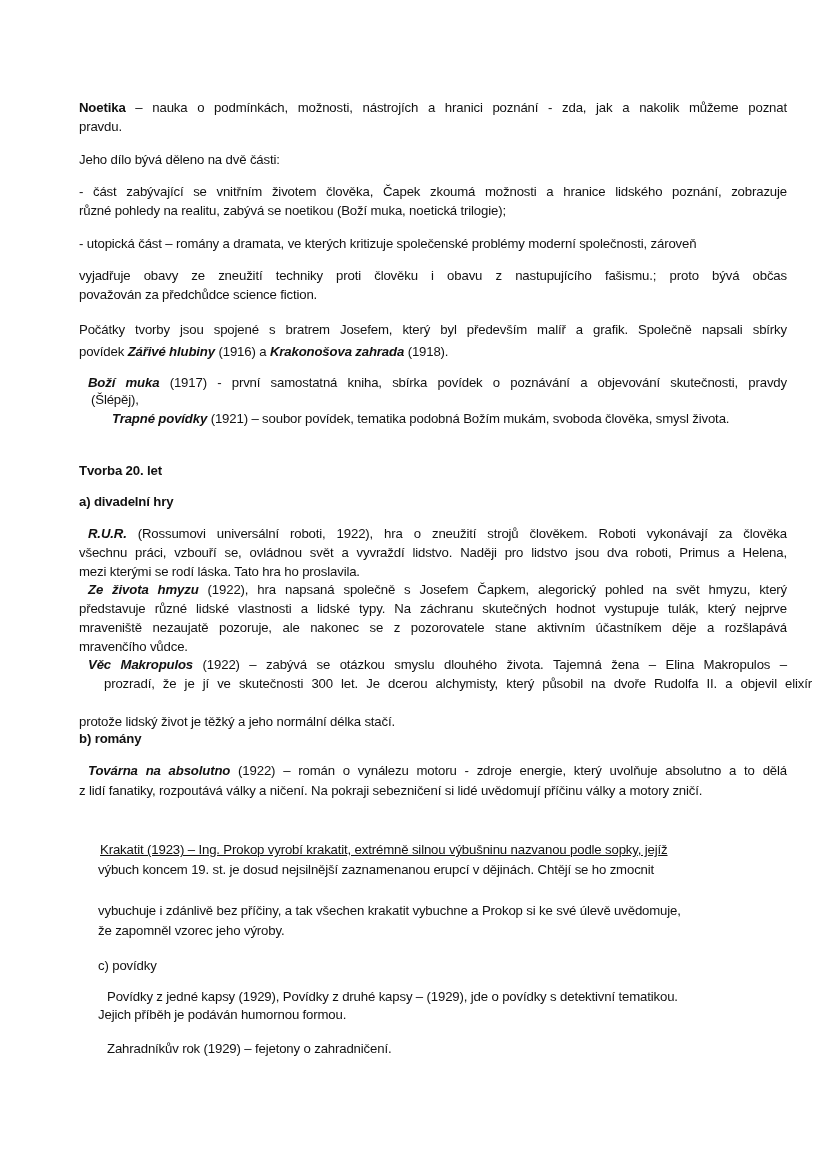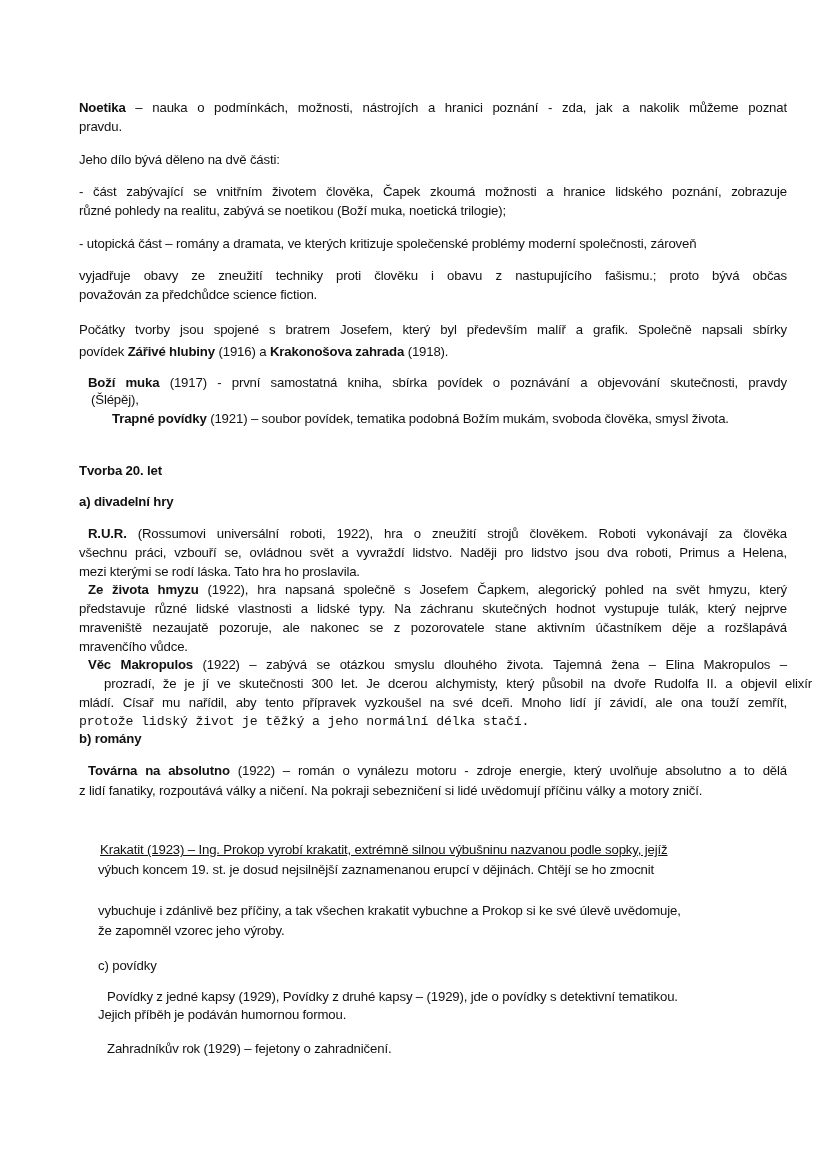--- a/index.html
+++ b/index.html
@@ -7,21 +7,21 @@
     width: 828px; height: 1171px; position: relative; overflow: hidden;
     font-family: "Liberation Sans", sans-serif; color: #111;
   }
   .page { position: absolute; left: 0; top: 0; width: 828px; height: 1171px; }
   .ln {
     position: absolute; white-space: nowrap; font-size: 13.2px; line-height: 17px;
     letter-spacing: -0.15px;
   }
   .j { text-align: justify; text-align-last: justify; }
   b, .b { font-weight: bold; }
-  .bi { font-weight: bold; }
+  .bi { font-weight: bold; font-style: italic; }
 </style>
 </head>
 <body>
 
 <div class="page">
 
   <div class="ln j" style="left:79px; top:99px; width:708px;"><b>Noetika</b><span> – nauka o podmínkách, možnosti, nástrojích a hranici poznání - zda, jak a nakolik můžeme poznat</span></div>
   <div class="ln" style="left:79px; top:118px;">pravdu.</div>
 
   <div class="ln" style="left:79px; top:151px;">Jeho dílo bývá děleno na dvě části:</div>
@@ -47,22 +47,21 @@
   <div class="ln j" style="left:79px; top:544px; width:708px;">všechnu práci, vzbouří se, ovládnou svět a vyvraždí lidstvo. Naději pro lidstvo jsou dva roboti, Primus a Helena,</div>
   <div class="ln" style="left:79px; top:563px;">mezi kterými se rodí láska. Tato hra ho proslavila.</div>
 
   <div class="ln j" style="left:88px; top:581px; width:699px;"><span class="bi">Ze života hmyzu</span><span> (1922), hra napsaná společně s Josefem Čapkem, alegorický pohled na svět hmyzu, který</span></div>
   <div class="ln j" style="left:79px; top:600px; width:708px;">představuje různé lidské vlastnosti a lidské typy. Na záchranu skutečných hodnot vystupuje tulák, který nejprve</div>
   <div class="ln j" style="left:79px; top:619px; width:708px;">mraveniště nezaujatě pozoruje, ale nakonec se z pozorovatele stane aktivním účastníkem děje a rozšlapává</div>
   <div class="ln" style="left:79px; top:638px;">mravenčího vůdce.</div>
 
   <div class="ln j" style="left:88px; top:656px; width:699px;"><span class="bi">Věc Makropulos</span><span> (1922) – zabývá se otázkou smyslu dlouhého života. Tajemná žena – Elina Makropulos –</span></div>
   <div class="ln j" style="left:79px; top:675px; width:708px;margin-left:25px;">prozradí, že je jí ve skutečnosti 300 let. Je dcerou alchymisty, který působil na dvoře Rudolfa II. a objevil elixír</div>
-  <div class="ln j" style="left:79px; top:694px; width:708px;">mládí. Císař mu nařídil, aby tento přípravek vyzkoušel na své dceři. Mnoho lidí jí závidí, ale ona touží zemřít,</div>
-  <div class="ln" style="left:79px; top:713px;font-family:Liberation Mono, monospace;">protože lidský život je těžký a jeho normální délka stačí.</div>
+  <div class="ln" style="left:79px; top:713px;">protože lidský život je těžký a jeho normální délka stačí.</div>
   <div class="ln b" style="left:79px; top:730px;">b) romány</div>
 
   <div class="ln j" style="left:88px; top:762px; width:699px;"><span class="bi">Továrna na absolutno</span><span> (1922) – román o vynálezu motoru - zdroje energie, který uvolňuje absolutno a to dělá</span></div>
   <div class="ln" style="left:79px; top:782px;">z lidí fanatiky, rozpoutává války a ničení. Na pokraji sebezničení si lidé uvědomují příčinu války a motory zničí.</div>
 
   <div class="ln" style="left:100px; top:841px;text-decoration:underline;">Krakatit (1923) – Ing. Prokop vyrobí krakatit, extrémně silnou výbušninu nazvanou podle sopky, jejíž</div>
   <div class="ln" style="left:98px; top:861px;">výbuch koncem 19. st. je dosud nejsilnější zaznamenanou erupcí v dějinách. Chtějí se ho zmocnit</div>
   <div class="ln" style="left:98px; top:902px;">vybuchuje i zdánlivě bez příčiny, a tak všechen krakatit vybuchne a Prokop si ke své úlevě uvědomuje,</div>
   <div class="ln" style="left:98px; top:922px;">že zapomněl vzorec jeho výroby.</div>
 

